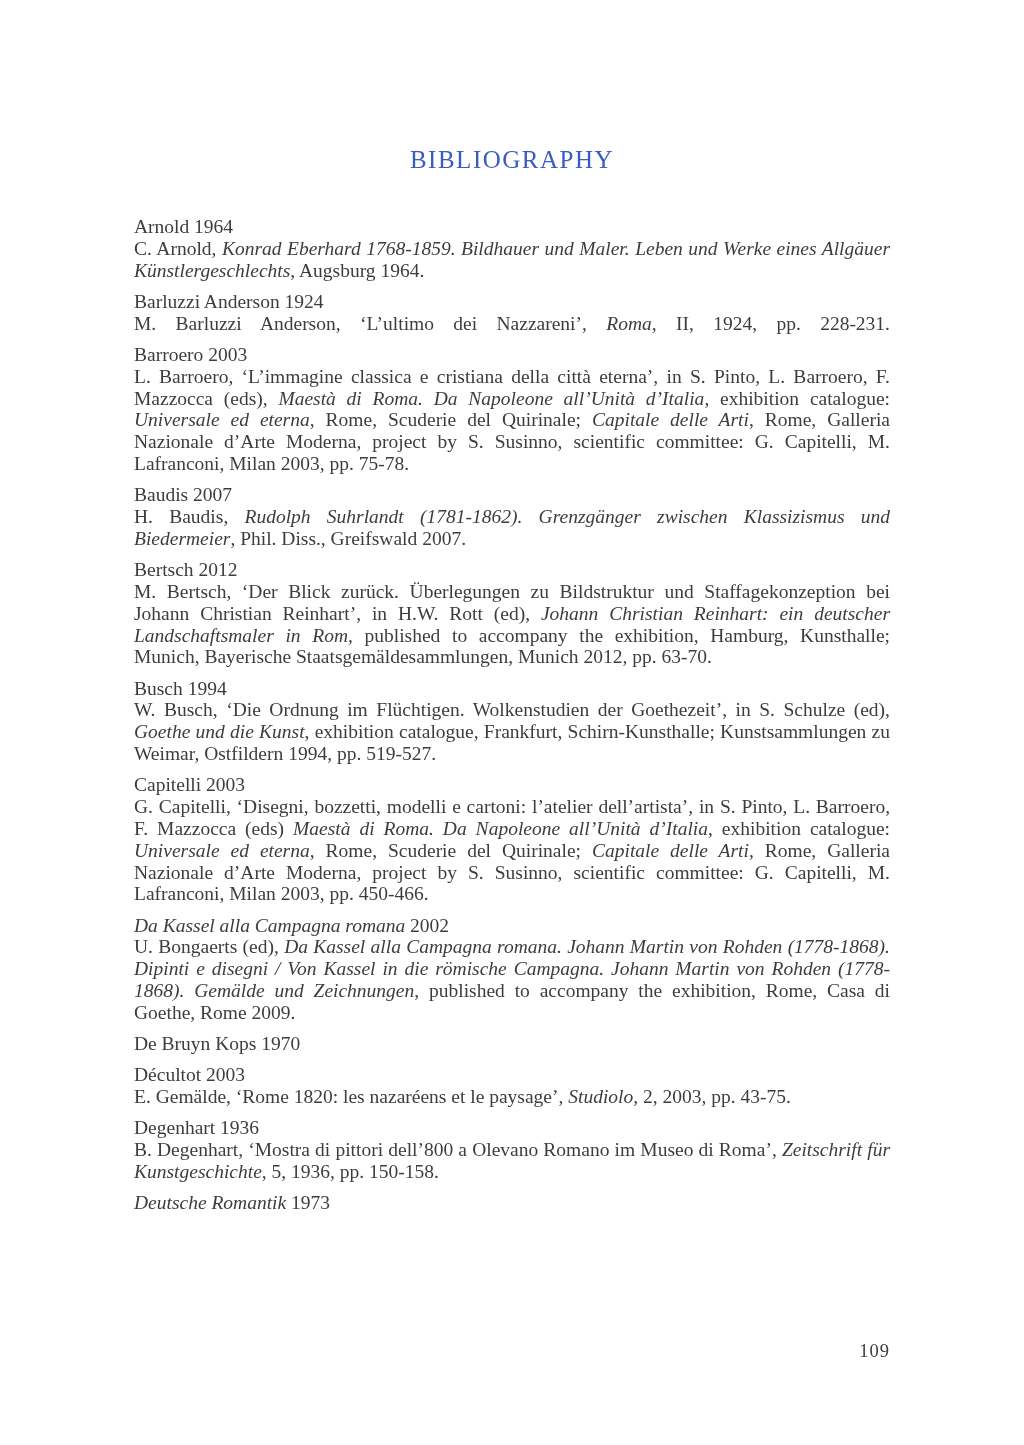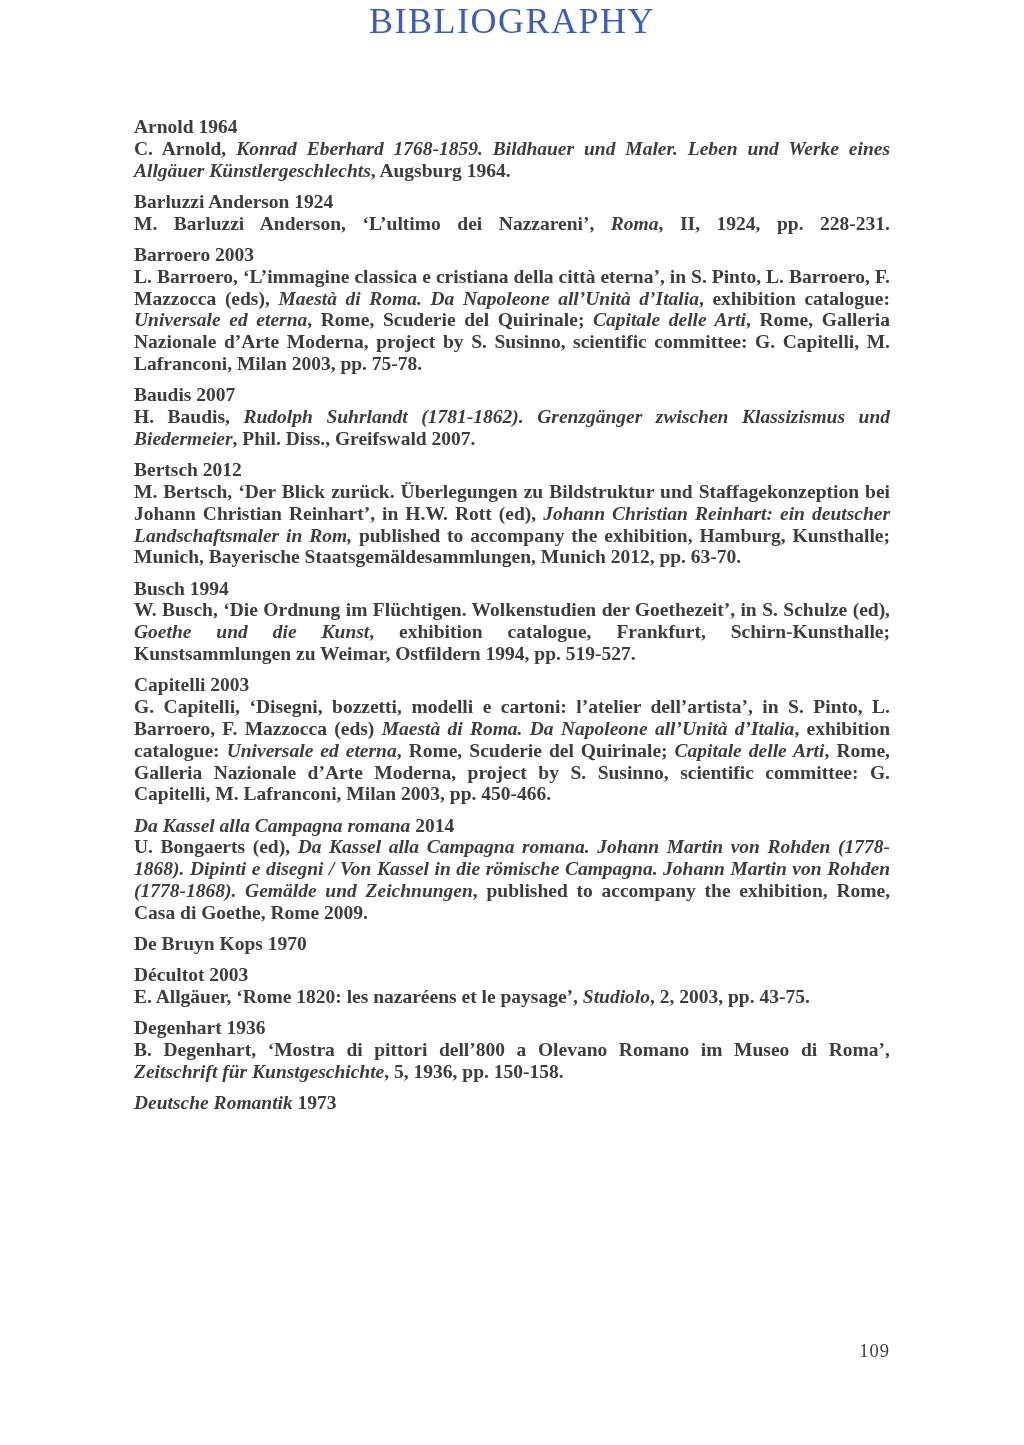--- a/index.html
+++ b/index.html
@@ -16,29 +16,29 @@
     font-family: "Liberation Serif", "DejaVu Serif", serif;
   }
   .content {
     position: absolute;
     left: 134px;
     top: 0;
     width: 756px;
   }
   .doc-title {
     margin: 0;
-    font-size: 36px;
+    padding-top: 146px;
+    font-size: 25px;
     font-weight: normal;
     letter-spacing: 1.5px;
     text-align: center;
     color: var(--title-color, #3a5cc1);
   }
   .entries {
-    margin-top: 74px;
-    font-weight: bold;
+    margin-top: 42px;
   }
   .entry {
     margin-top: 9.5px;
   }
   .entry p {
     margin: 0;
     font-size: 19.5px;
     line-height: 21.8px;
     color: var(--ink-color, #3d3d3d);
   }
@@ -92,29 +92,29 @@
         </div>
         <div class="entry">
           <p class="ref"><span>Busch 1994</span></p>
           <p class="citation"><span>W. Busch, ‘Die Ordnung im Flüchtigen. Wolkenstudien der Goethezeit’, in S. Schulze (ed), </span><em>Goethe und die Kunst</em><span>, exhibition catalogue, Frankfurt, Schirn-Kunsthalle; Kunstsammlungen zu Weimar, Ostfildern 1994, pp. 519-527.</span></p>
         </div>
         <div class="entry">
           <p class="ref"><span>Capitelli 2003</span></p>
           <p class="citation"><span>G. Capitelli, ‘Disegni, bozzetti, modelli e cartoni: l’atelier dell’artista’, in S. Pinto, L. Barroero, F. Mazzocca (eds) </span><em>Maestà di Roma. Da Napoleone all’Unità d’Italia</em><span>, exhibition catalogue: </span><em>Universale ed eterna</em><span>, Rome, Scuderie del Quirinale; </span><em>Capitale delle Arti</em><span>, Rome, Galleria Nazionale d’Arte Moderna, project by S. Susinno, scientific committee: G. Capitelli, M. Lafranconi, Milan 2003, pp. 450-466.</span></p>
         </div>
         <div class="entry">
-          <p class="ref"><em>Da Kassel alla Campagna romana</em><span> 2014</span></p>
+          <p class="ref"><em>Da Kassel alla Campagna romana</em><span> 2002</span></p>
           <p class="citation"><span>U. Bongaerts (ed), </span><em>Da Kassel alla Campagna romana. Johann Martin von Rohden (1778-1868). Dipinti e disegni / Von Kassel in die römische Campagna. Johann Martin von Rohden (1778-1868). Gemälde und Zeichnungen</em><span>, published to accompany the exhibition, Rome, Casa di Goethe, Rome 2009.</span></p>
         </div>
         <div class="entry">
           <p class="ref"><span>De Bruyn Kops 1970</span></p>
         </div>
         <div class="entry">
           <p class="ref"><span>Décultot 2003</span></p>
-          <p class="citation"><span>E. Allgäuer, ‘Rome 1820: les nazaréens et le paysage’, </span><em>Studiolo</em><span>, 2, 2003, pp. 43-75.</span></p>
+          <p class="citation"><span>E. Gemälde, ‘Rome 1820: les nazaréens et le paysage’, </span><em>Studiolo</em><span>, 2, 2003, pp. 43-75.</span></p>
         </div>
         <div class="entry">
           <p class="ref"><span>Degenhart 1936</span></p>
           <p class="citation"><span>B. Degenhart, ‘Mostra di pittori dell’800 a Olevano Romano im Museo di Roma’, </span><em>Zeitschrift für Kunstgeschichte</em><span>, 5, 1936, pp. 150-158.</span></p>
         </div>
         <div class="entry">
           <p class="ref"><em>Deutsche Romantik</em><span> 1973</span></p>
         </div>
       </div>
   </div>

